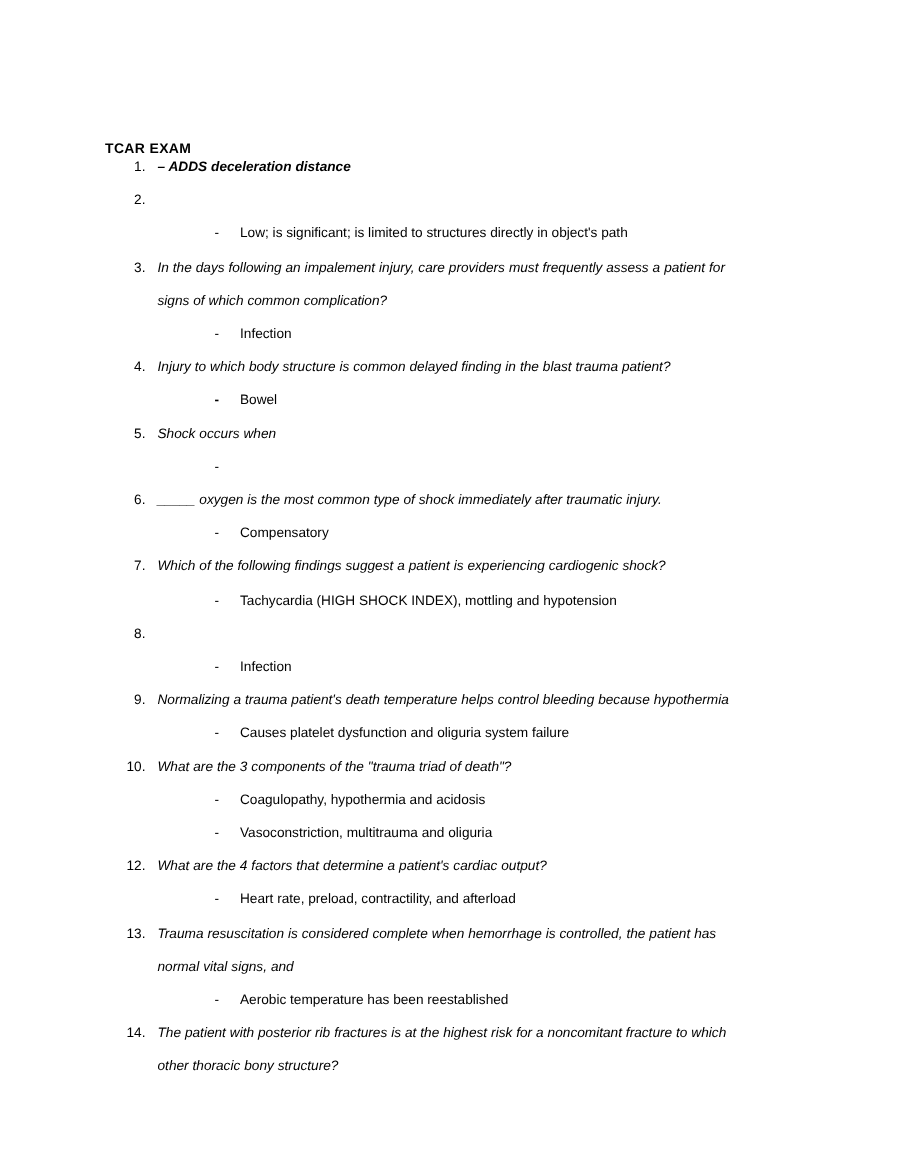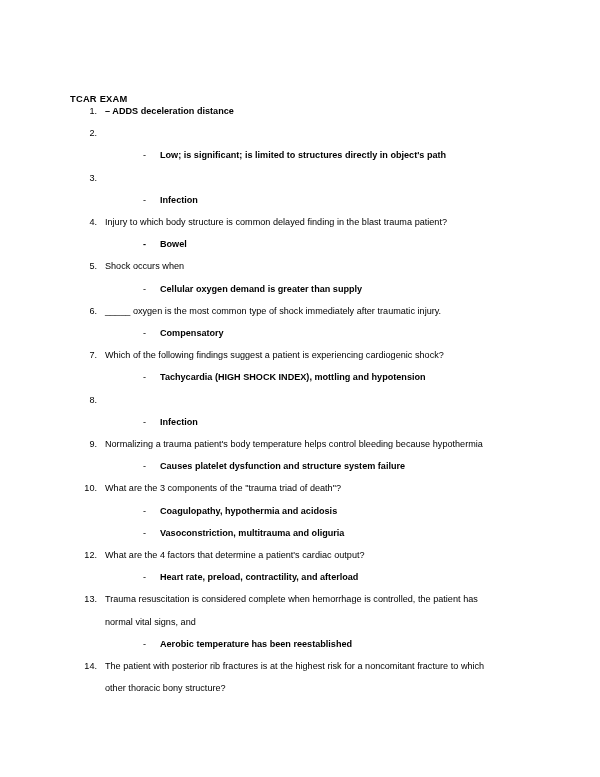--- a/index.html
+++ b/index.html
@@ -59,20 +59,21 @@
     font-size: 9.1px;
     line-height: 22.2px;
     color: #000;
   }
   .q-text {
     font-size: 9.1px;
     line-height: 22.2px;
     color: #000;
     text-align: left;
     word-spacing: 0.1px;
+    font-style: italic;
   }
   .q-text.bold {
     font-weight: bold;
   }
 
   
   .q-item .q-text {
     display: block;
     max-width: 400px;
   }
@@ -90,21 +91,21 @@
     font-size: 9.1px;
     line-height: 22.2px;
     color: #000;
   }
   .a-dash.bold {
     font-weight: bold;
   }
   .a-text {
     display: block;
     font-size: 9.1px;
-    font-weight: bold;
+    font-weight: normal;
     line-height: 22.2px;
     color: #000;
     max-width: 345px;
   }
 </style>
 </head>
 <body>
 
 <div class="page">
 
@@ -117,40 +118,40 @@
       </div>
       <div class="q-item">
         <span class="q-num">2.</span>
       </div>
       <div class="a-item">
         <span class="a-dash">-</span>
         <span class="a-text">Low; is significant; is limited to structures directly in object's path</span>
       </div>
       <div class="q-item">
         <span class="q-num">3.</span>
+        <span class="q-text">In the days following an impalement injury, care providers must frequently assess a patient for signs of which common complication?</span>
       </div>
       <div class="a-item">
         <span class="a-dash">-</span>
         <span class="a-text">Infection</span>
       </div>
       <div class="q-item">
         <span class="q-num">4.</span>
         <span class="q-text">Injury to which body structure is common delayed finding in the blast trauma patient?</span>
       </div>
       <div class="a-item">
         <span class="a-dash bold">-</span>
         <span class="a-text">Bowel</span>
       </div>
       <div class="q-item">
         <span class="q-num">5.</span>
         <span class="q-text">Shock occurs when</span>
       </div>
       <div class="a-item">
         <span class="a-dash">-</span>
-        <span class="a-text">Cellular oxygen demand is greater than supply</span>
       </div>
       <div class="q-item">
         <span class="q-num">6.</span>
         <span class="q-text">_____ oxygen is the most common type of shock immediately after traumatic injury.</span>
       </div>
       <div class="a-item">
         <span class="a-dash">-</span>
         <span class="a-text">Compensatory</span>
       </div>
       <div class="q-item">
@@ -163,25 +164,25 @@
       </div>
       <div class="q-item">
         <span class="q-num">8.</span>
       </div>
       <div class="a-item">
         <span class="a-dash">-</span>
         <span class="a-text">Infection</span>
       </div>
       <div class="q-item">
         <span class="q-num">9.</span>
-        <span class="q-text">Normalizing a trauma patient's body temperature helps control bleeding because hypothermia</span>
-      </div>
-      <div class="a-item">
-        <span class="a-dash">-</span>
-        <span class="a-text">Causes platelet dysfunction and structure system failure</span>
+        <span class="q-text">Normalizing a trauma patient's death temperature helps control bleeding because hypothermia</span>
+      </div>
+      <div class="a-item">
+        <span class="a-dash">-</span>
+        <span class="a-text">Causes platelet dysfunction and oliguria system failure</span>
       </div>
       <div class="q-item">
         <span class="q-num">10.</span>
         <span class="q-text">What are the 3 components of the "trauma triad of death"?</span>
       </div>
       <div class="a-item">
         <span class="a-dash">-</span>
         <span class="a-text">Coagulopathy, hypothermia and acidosis</span>
       </div>
       <div class="a-item">

